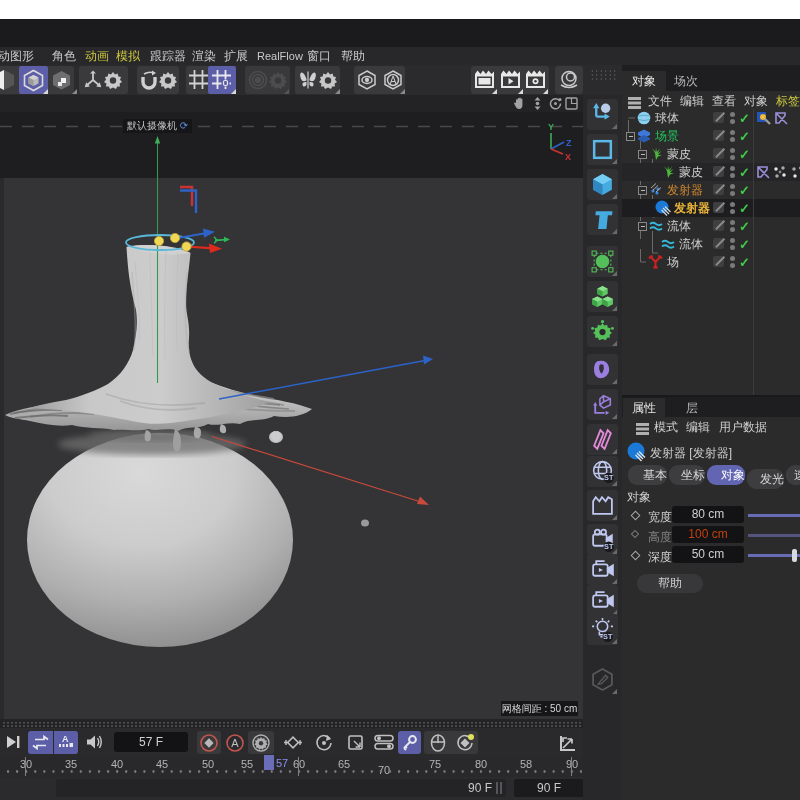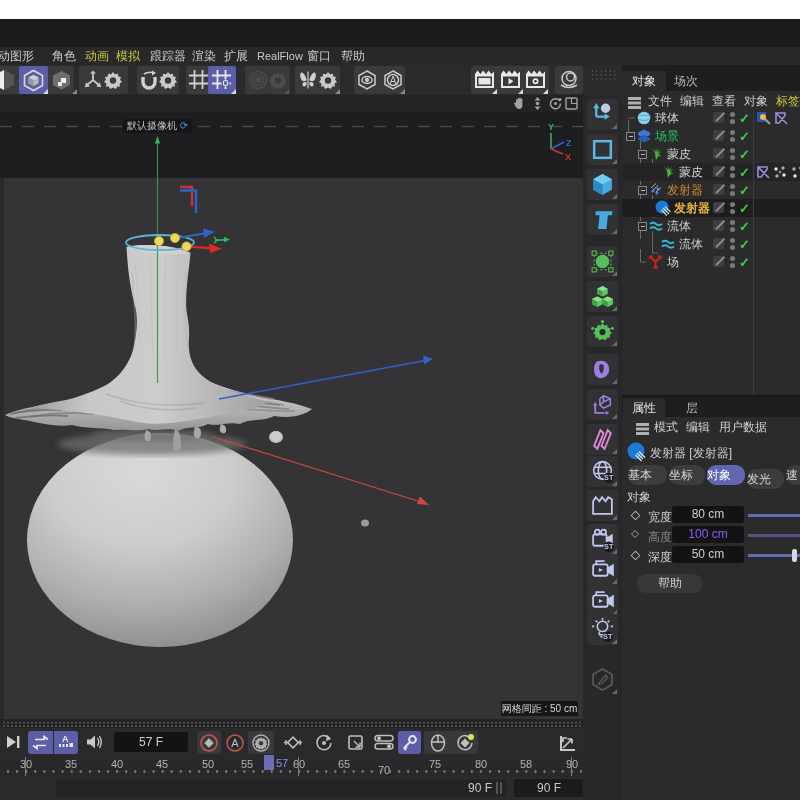--- a/index.html
+++ b/index.html
@@ -1,21 +1,21 @@
 <!DOCTYPE html>
 <html><head><meta charset="utf-8">
 <style>
 *{margin:0;padding:0;box-sizing:border-box}
 html,body{width:800px;height:800px;overflow:hidden;background:#2b2b2b;font-family:"Liberation Sans",sans-serif}
 #app{position:relative;width:800px;height:800px;background:#2b2b2d}
 .abs{position:absolute}
 .sb{position:absolute;left:4px;width:31px;height:31px;background:#323234;border-radius:3px}
 .sb svg{position:absolute;left:3px;top:3px;width:25px;height:25px}
 .sb:after{content:"";position:absolute;right:1px;bottom:1px;border-left:5px solid transparent;border-bottom:5px solid #6a6a6c}
-.tabbtn{height:20px;background:#3d3d3f;border-radius:9px;text-align:left;line-height:20px;color:#d8d8d8}
+.tabbtn{height:20px;background:#3d3d3f;border-radius:9px;text-align:right;line-height:20px;color:#d8d8d8}
 .vbox{width:72px;height:17px;background:#131315;border-radius:3px;text-align:center;line-height:17px;font-size:12px}
 .trow{position:absolute;left:0;width:178px;height:18px;font-size:12px;line-height:18px}
 .echk{position:absolute;left:91px;top:3px;width:11px;height:11px;background:#3f3f41;border-radius:2px}
 .echk:after{content:"";position:absolute;left:1px;top:4px;width:12px;height:1.5px;background:#8a8a8a;transform:rotate(-45deg)}
 .dts{position:absolute;left:108px;top:3px;width:5px;height:5px;border-radius:50%;background:#7a7a7a;box-shadow:0 7px #7a7a7a}
 .chk{position:absolute;left:117px;top:1px;color:#3fca4a;font-size:13px;font-weight:bold}
 .ebox{left:4px;top:4.5px;width:9px;height:9px;border:1px solid #888;background:#2b2b2b}
 .ebox:after{content:"";position:absolute;left:1.5px;top:3px;width:4px;height:1px;background:#bbb}
 </style></head>
 <body>
@@ -695,21 +695,21 @@
 <div class="abs tabbtn" style="left:125px;top:404px;width:37px">发光</div>
 <div class="abs tabbtn" style="left:164px;top:400px;width:20px">速</div>
 <div class="abs" style="left:5px;top:424px;color:#d2d2d2">对象</div>
 
 <div class="abs" style="left:10px;top:447px;width:7px;height:7px;border:1.4px solid #a8a8a8;transform:rotate(45deg)"></div>
 <div class="abs" style="left:26px;top:444px">宽度</div>
 <div class="abs vbox" style="left:50px;top:441px">80 cm</div>
 <div class="abs" style="left:126px;top:449px;width:52px;height:3px;background:#686cb4"></div>
 <div class="abs" style="left:10px;top:466px;width:6px;height:6px;border:1px solid #777;transform:rotate(45deg)"></div>
 <div class="abs" style="left:26px;top:464px;color:#808080">高度</div>
-<div class="abs vbox" style="left:50px;top:461px;color:#8b5cf6">100 cm</div>
+<div class="abs vbox" style="left:50px;top:461px;color:#c2410c">100 cm</div>
 <div class="abs" style="left:126px;top:469px;width:52px;height:3px;background:#53557e"></div>
 <div class="abs" style="left:10px;top:487px;width:7px;height:7px;border:1.4px solid #a8a8a8;transform:rotate(45deg)"></div>
 <div class="abs" style="left:26px;top:484px">深度</div>
 <div class="abs vbox" style="left:50px;top:481px">50 cm</div>
 <div class="abs" style="left:126px;top:489px;width:52px;height:3px;background:#686cb4"></div>
 <div class="abs" style="left:170px;top:484px;width:5px;height:13px;background:#d8d8e0;border-radius:2px"></div>
 <div class="abs" style="left:15px;top:509px;width:66px;height:19px;background:#38383a;border-radius:9px;text-align:center;line-height:19px">帮助</div>
 </div>
 </div>
 </body></html>

